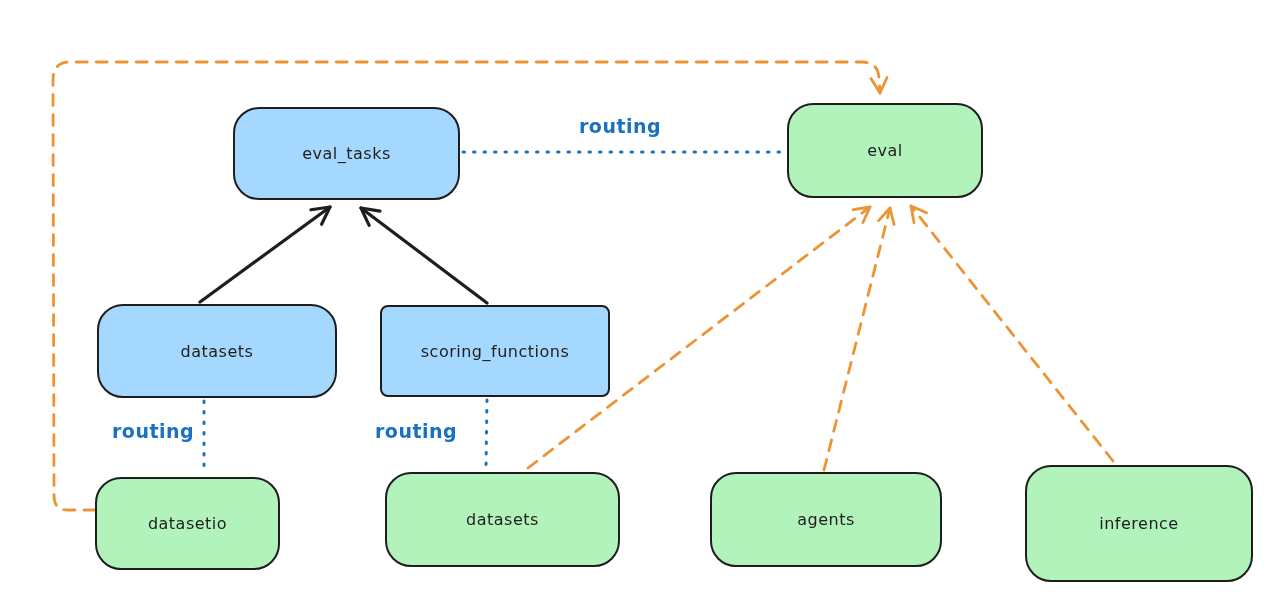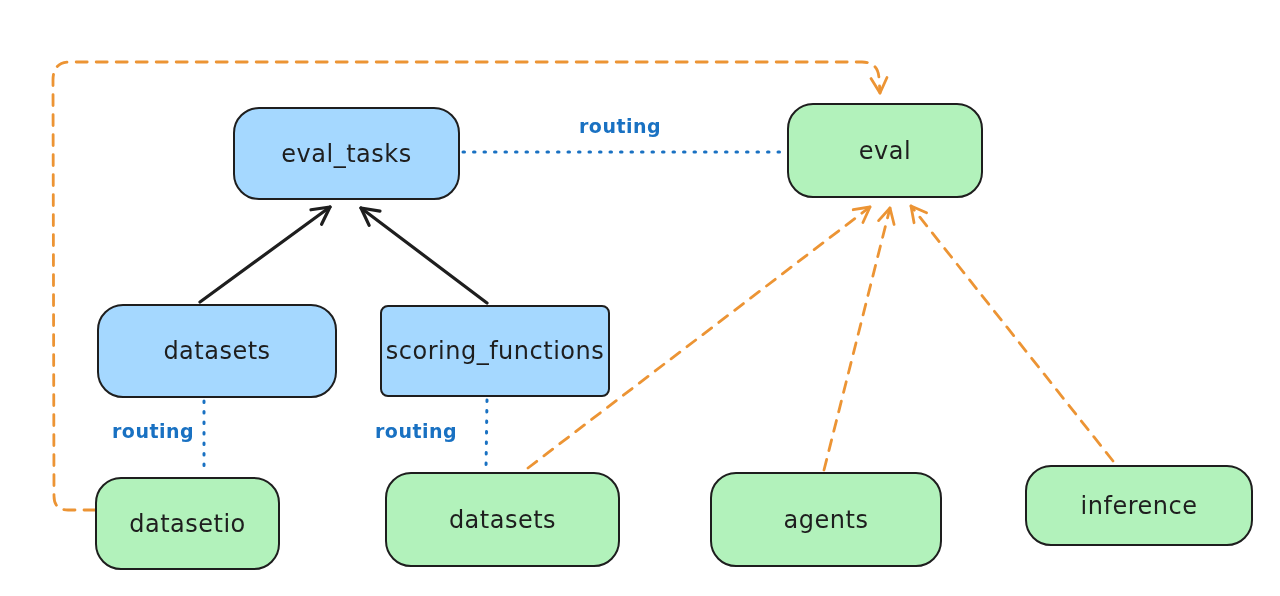--- a/index.html
+++ b/index.html
@@ -10,33 +10,33 @@
     overflow:hidden;
     font-family:"DejaVu Sans","Liberation Sans",sans-serif;
   }
   svg.edges{position:absolute;left:0;top:0;width:1280px;height:596px;}
   .node{
     position:absolute;
     box-sizing:border-box;
     border:2.8px solid #1e1e1e;
     border-radius:26px;
     display:flex;align-items:center;justify-content:center;
-    font-size:24px;color:#1e1e1e;
+    font-size:16px;color:#1e1e1e;
     letter-spacing:0.5px;
   }
   .node.blue{background:#a5d8ff;}
   .node.green{background:#b2f2bb;}
   .n-eval-tasks{left:233px;top:107px;width:227px;height:93px;}
   .n-eval{left:787px;top:103px;width:196px;height:95px;}
   .n-datasets{left:97px;top:304px;width:240px;height:94px;}
   .n-scoring-functions{left:380px;top:305px;width:230px;height:92px;border-radius:8px;}
   .n-datasetio{left:95px;top:477px;width:185px;height:93px;}
   .n-scoring{left:385px;top:472px;width:235px;height:95px;}
   .n-agents{left:710px;top:472px;width:232px;height:95px;}
-  .n-inference{left:1025px;top:465px;width:228px;height:81px;}
+  .n-inference{left:1025px;top:465px;width:228px;height:117px;}
   .edge-label{
     position:absolute;
     color:#1971c2;
     font-size:19px;
     font-weight:600;
     letter-spacing:0.5px;
   }
   .el-top{left:579px;top:115px;}
   .el-datasets{left:112px;top:420px;}
   .el-scoring{left:375px;top:420px;}

